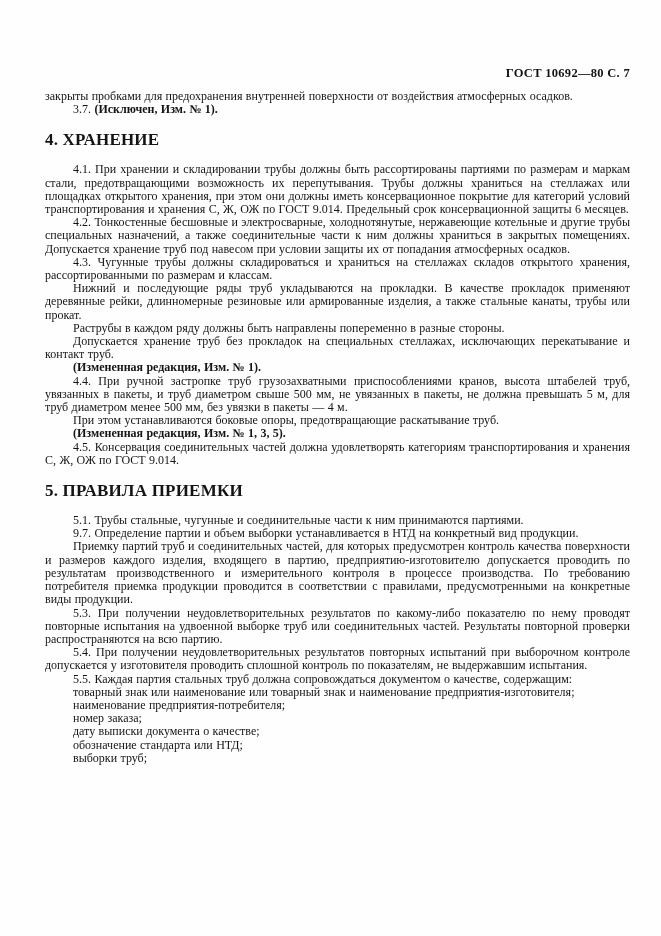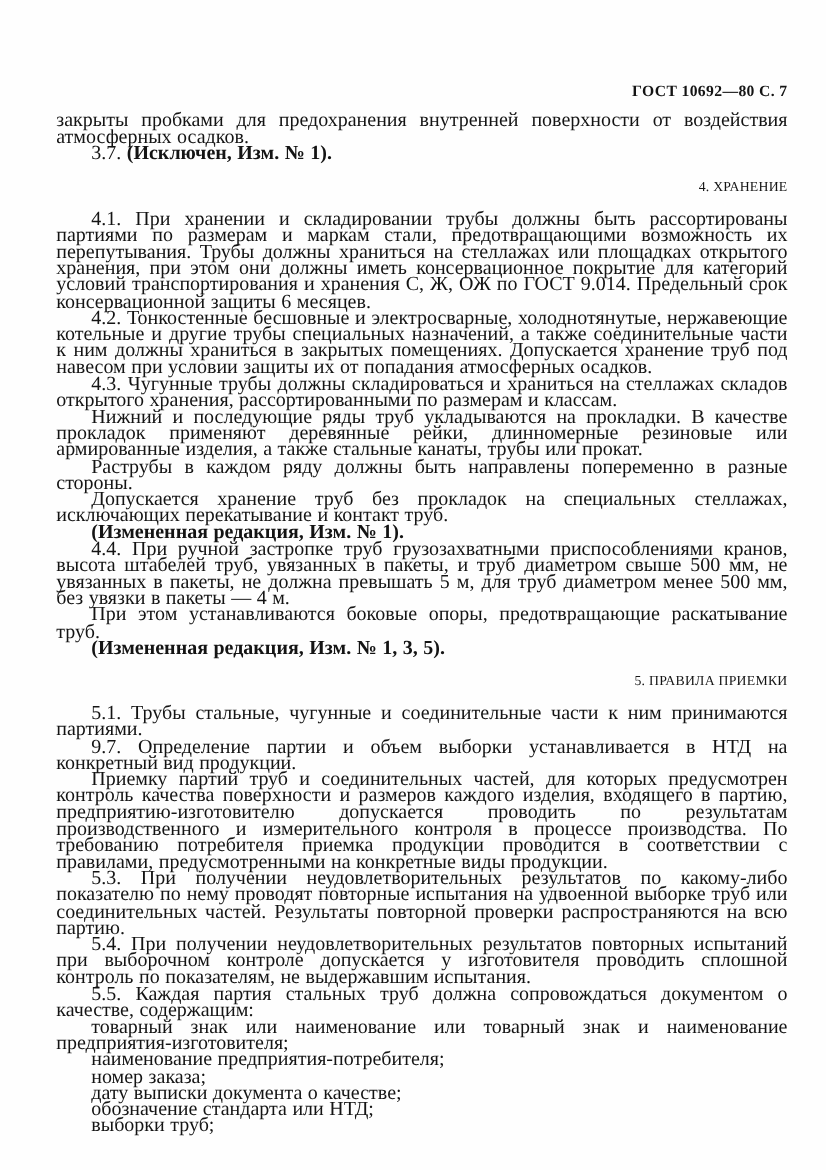--- a/index.html
+++ b/index.html
@@ -22,33 +22,33 @@
     font-size: 12.5px;
     letter-spacing: 0.3px;
   }
   .doc-body {
     position: absolute;
     top: 90px;
     left: 45px;
     right: 31px;
   }
   .para {
-    font-size: 16px;
+    font-size: 12px;
     line-height: 13.2px;
     text-align: justify;
     text-indent: 28px;
     hyphens: none;
     word-spacing: 0.4px;
   }
   .para.no-indent { text-indent: 0; }
   .para.bold { font-weight: bold; }
   .heading {
-    font-size: 11px;
-    font-weight: normal;
-    text-align: right;
+    font-size: 17px;
+    font-weight: bold;
+    text-align: left;
     margin: 14px 0 13px 0;
     letter-spacing: 0.2px;
   }
   .b { font-weight: bold; }
 </style>
 </head>
 <body>
 
 <div class="page">
   <div class="running-head">ГОСТ 10692—80 С. 7</div>
@@ -59,20 +59,21 @@
       <div class="para">4.1. При хранении и складировании трубы должны быть рассортированы партиями по размерам и маркам стали, предотвращающими возможность их перепутывания. Трубы должны храниться на стеллажах или площадках открытого хранения, при этом они должны иметь консервационное покрытие для категорий условий транспортирования и хранения С, Ж, ОЖ по ГОСТ 9.014. Предельный срок консервационной защиты 6 месяцев.</div>
       <div class="para">4.2. Тонкостенные бесшовные и электросварные, холоднотянутые, нержавеющие котельные и другие трубы специальных назначений, а также соединительные части к ним должны храниться в закрытых помещениях. Допускается хранение труб под навесом при условии защиты их от попадания атмосферных осадков.</div>
       <div class="para">4.3. Чугунные трубы должны складироваться и храниться на стеллажах складов открытого хранения, рассортированными по размерам и классам.</div>
       <div class="para">Нижний и последующие ряды труб укладываются на прокладки. В качестве прокладок применяют деревянные рейки, длинномерные резиновые или армированные изделия, а также стальные канаты, трубы или прокат.</div>
       <div class="para">Раструбы в каждом ряду должны быть направлены попеременно в разные стороны.</div>
       <div class="para">Допускается хранение труб без прокладок на специальных стеллажах, исключающих перекатывание и контакт труб.</div>
       <div class="para bold">(Измененная редакция, Изм. № 1).</div>
       <div class="para">4.4. При ручной застропке труб грузозахватными приспособлениями кранов, высота штабелей труб, увязанных в пакеты, и труб диаметром свыше 500 мм, не увязанных в пакеты, не должна превышать 5 м, для труб диаметром менее 500 мм, без увязки в пакеты — 4 м.</div>
       <div class="para">При этом устанавливаются боковые опоры, предотвращающие раскатывание труб.</div>
       <div class="para bold">(Измененная редакция, Изм. № 1, 3, 5).</div>
+      <div class="para">4.5. Консервация соединительных частей должна удовлетворять категориям транспортирования и хранения С, Ж, ОЖ по ГОСТ 9.014.</div>
       <div class="heading">5. ПРАВИЛА ПРИЕМКИ</div>
       <div class="para">5.1. Трубы стальные, чугунные и соединительные части к ним принимаются партиями.</div>
       <div class="para">9.7. Определение партии и объем выборки устанавливается в НТД на конкретный вид продукции.</div>
       <div class="para">Приемку партий труб и соединительных частей, для которых предусмотрен контроль качества поверхности и размеров каждого изделия, входящего в партию, предприятию-изготовителю допускается проводить по результатам производственного и измерительного контроля в процессе производства. По требованию потребителя приемка продукции проводится в соответствии с правилами, предусмотренными на конкретные виды продукции.</div>
       <div class="para">5.3. При получении неудовлетворительных результатов по какому-либо показателю по нему проводят повторные испытания на удвоенной выборке труб или соединительных частей. Результаты повторной проверки распространяются на всю партию.</div>
       <div class="para">5.4. При получении неудовлетворительных результатов повторных испытаний при выборочном контроле допускается у изготовителя проводить сплошной контроль по показателям, не выдержавшим испытания.</div>
       <div class="para">5.5. Каждая партия стальных труб должна сопровождаться документом о качестве, содержащим:</div>
       <div class="para">товарный знак или наименование или товарный знак и наименование предприятия-изготовителя;</div>
       <div class="para">наименование предприятия-потребителя;</div>
       <div class="para">номер заказа;</div>

